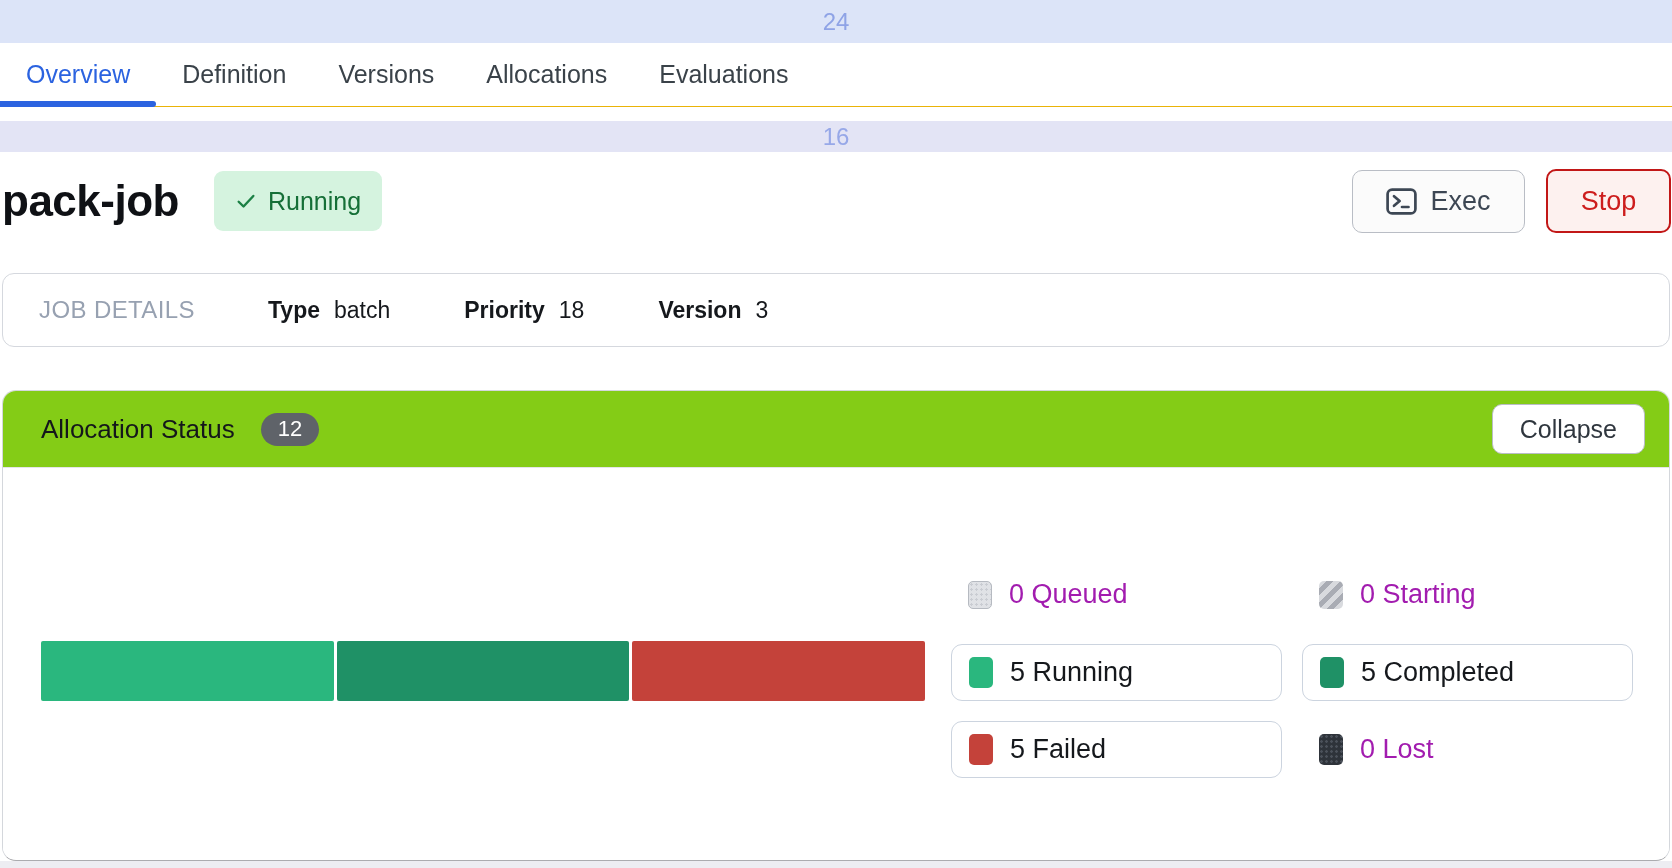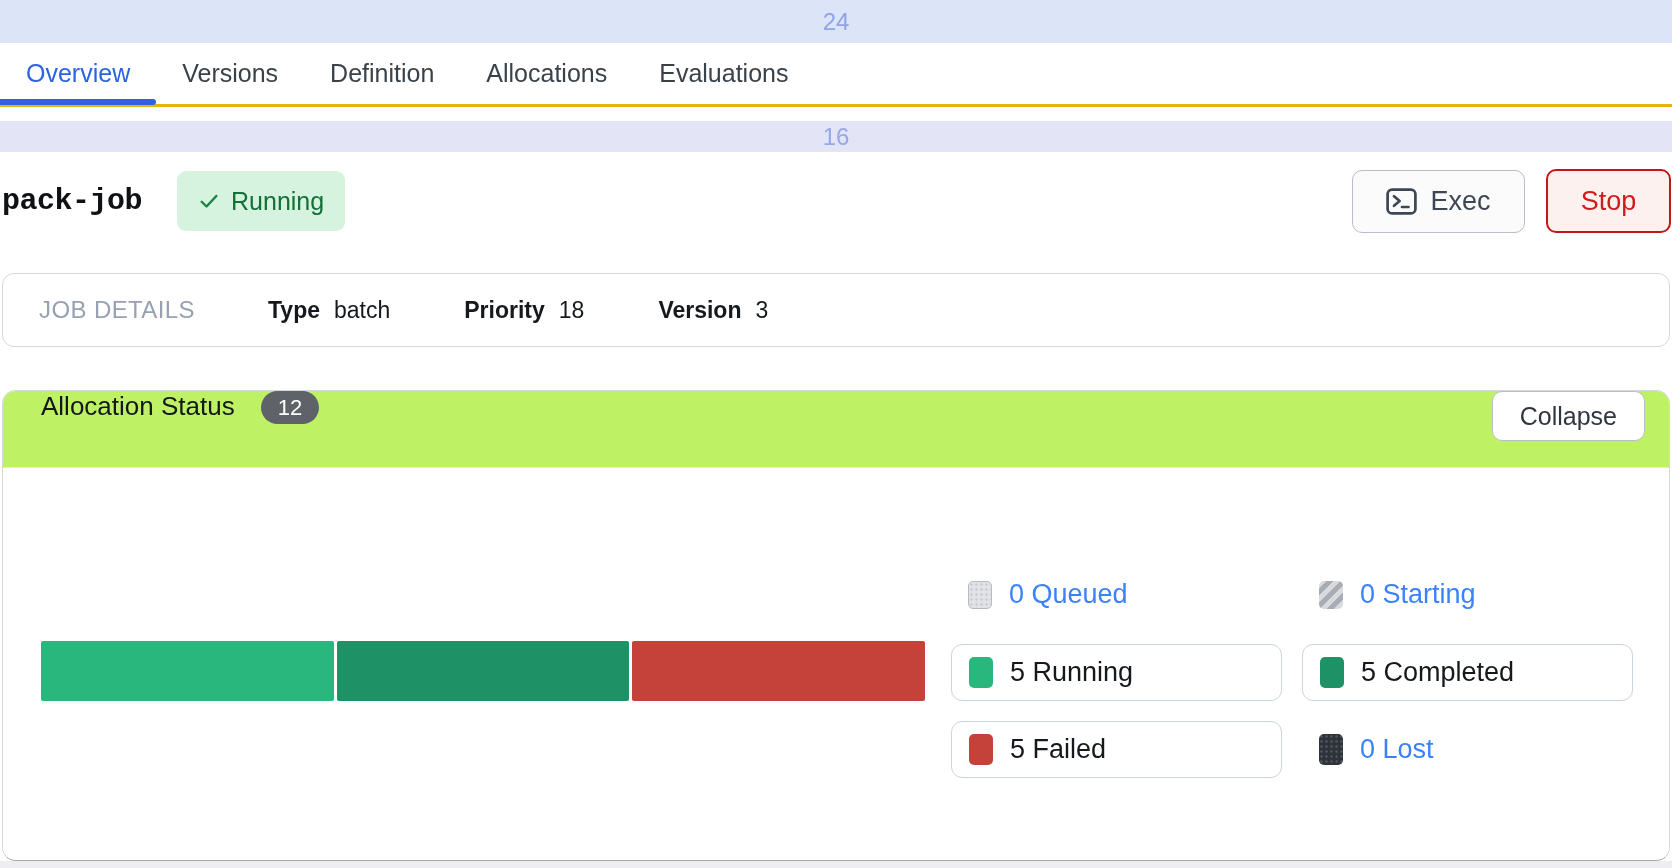--- a/index.html
+++ b/index.html
@@ -9,31 +9,31 @@
 
   
   .strip { position:absolute; left:0; right:0; display:flex; align-items:center; justify-content:center;
            font-size:24px; }
   .strip-top { top:0; height:43px; background:#dce4f8; color:#8fa3e6; }
   .strip-mid { top:121px; height:31px; background:#e3e4f5; color:#97a8e8; }
   .strip-bottom { bottom:0; height:7px; background:#ededf2; }
 
   
   .tabbar { position:absolute; top:43px; left:0; right:0; height:64px; background:#fff;
-            border-bottom:3px solid #eab308; display:flex; align-items:stretch; }
+            border-bottom:1px solid #eab308; display:flex; align-items:stretch; }
   .tab { display:flex; align-items:center; padding:0 26px; font-size:25px; color:#3a4249;
          position:relative; cursor:pointer; }
   .tab.active { color:#2b63e0; }
   .tab.active::after { content:''; position:absolute; left:0; right:0; bottom:-1px; height:6px;
                        background:#2b63e0; border-radius:0 4px 4px 0; }
 
   
   .page-header { position:absolute; top:152px; left:0; right:0; height:98px;
                  display:flex; align-items:center; }
-  .job-title { margin-left:2px; font-size:30px; font-weight:700; color:#0f1115; letter-spacing:-0.5px;font-family:Liberation Mono, monospace; }
+  .job-title { margin-left:2px; font-size:44px; font-weight:700; color:#0f1115; letter-spacing:-0.5px; }
   .status-badge { margin-left:35px; height:60px; padding:0 21px; background:#d5f3df; border-radius:9px;
                   display:flex; align-items:center; gap:11px; color:#156f37; font-size:25px; }
   .hspacer { flex:1; }
   button { font-family:"Liberation Sans", sans-serif; cursor:pointer; }
   .exec-btn { width:173px; height:63px; margin-right:21px; background:#fbfbfb; border:1px solid #b9bdc5;
               border-radius:10px; display:flex; align-items:center; justify-content:center; gap:13px;
               font-size:27px; color:#3d4754; }
   .stop-btn { width:125px; height:64px; margin-right:1px; background:#fdf1ef; border:2px solid #c21717;
               border-radius:10px; display:flex; align-items:center; justify-content:center;
               font-size:27px; color:#cd1d1d; }
@@ -43,22 +43,22 @@
                  border:1.5px solid #d5d8de; border-radius:12px; display:flex; align-items:center;
                  padding-left:36px; }
   .jd-section { color:#97a1b1; font-size:24px; letter-spacing:0.4px; }
   .jd-fields { display:flex; margin-left:73px; gap:74px; }
   .jd-field { display:flex; align-items:flex-start; gap:14px; font-size:23px; color:#15181c; }
   .jd-k { font-weight:700; }
 
   
   .alloc-panel { position:absolute; top:390px; left:2px; right:2px; bottom:7px; background:#fff;
                  border:1.5px solid #d4d7dc; border-bottom-color:#ababaf; border-radius:14px; overflow:hidden; }
-  .panel-header { height:77px; background:#bef264; border-bottom:1px solid #e4e5e9;
-                  display:flex; padding:0 24px 0 38px; }
+  .panel-header { height:77px; background:#84cc16; border-bottom:1px solid #e4e5e9;
+                  display:flex; align-items:center; padding:0 24px 0 38px; }
   .panel-title { font-size:26px; color:#14171b; }
   .count-badge { margin-left:26px; height:33px; padding:0 17px; background:#5f6369; color:#fff;
                  font-size:22px; border-radius:17px; display:flex; align-items:center; }
   .collapse-btn { margin-left:auto; height:50px; padding:0 27px; background:#fff; border:1px solid #b9bdc5;
                   border-radius:10px; font-size:25px; color:#2f363e; }
   .panel-body { position:relative; height:calc(100% - 78px); background:#fff; }
 
   
   .alloc-bar { position:absolute; left:38px; top:173px; width:884px; height:60px; display:flex; gap:3px; }
   .seg { border-radius:2px; }
@@ -76,35 +76,35 @@
   .lg-row:nth-child(1) .sw { height:28px; }
   .sw-queued   { background:#e0e2e6; border:1px solid #b6bac1;
                  background-image:radial-gradient(#c9ccd2 1px, transparent 1.2px); background-size:5px 5px; }
   .sw-starting { background:repeating-linear-gradient(135deg, #d8dade 0 5px, #a9acb4 5px 10px); }
   .sw-running  { background:#2ab77e; }
   .sw-completed{ background:#1f9166; }
   .sw-failed   { background:#c4423a; }
   .sw-lost     { background:#2e333a;
                  background-image:radial-gradient(#4b515a 1.2px, transparent 1.5px); background-size:5px 5px; }
   .lg-label { font-size:27px; color:#15181c; white-space:nowrap; }
-  .lg-label.zero { color:#3b82f6; }
+  .lg-label.zero { color:#a21caf; }
 </style>
 </head>
 <body>
 
 <div class="stage">
 
   <div class="strip strip-top">
     <span>24</span>
   </div>
 
   <nav class="tabbar">
       <div class="tab active">Overview</div>
+      <div class="tab">Definition</div>
       <div class="tab">Versions</div>
-      <div class="tab">Definition</div>
       <div class="tab">Allocations</div>
       <div class="tab">Evaluations</div>
     </nav>
 
   <div class="strip strip-mid">
     <span>16</span>
   </div>
 
   <header class="page-header">
     <h1 class="job-title">pack-job</h1>

